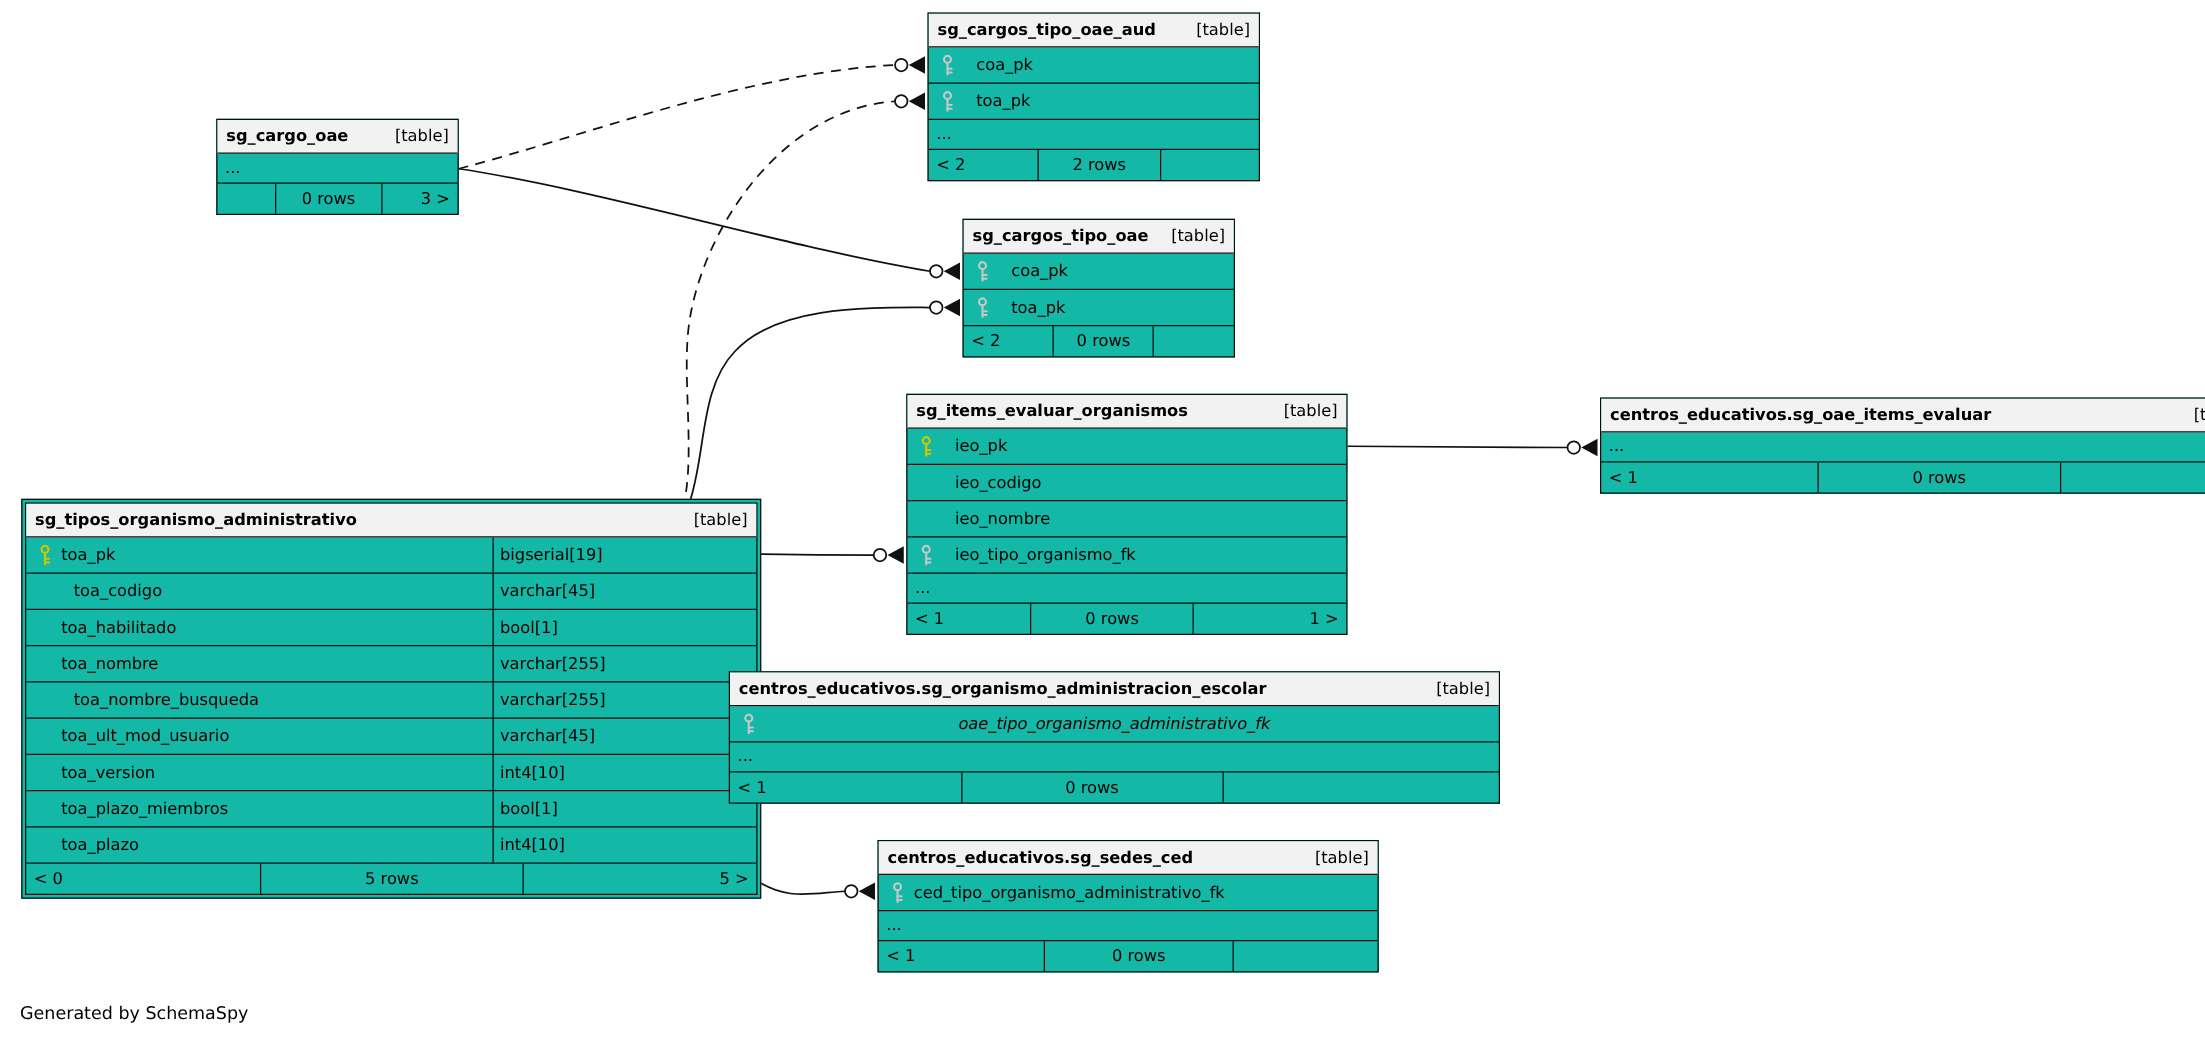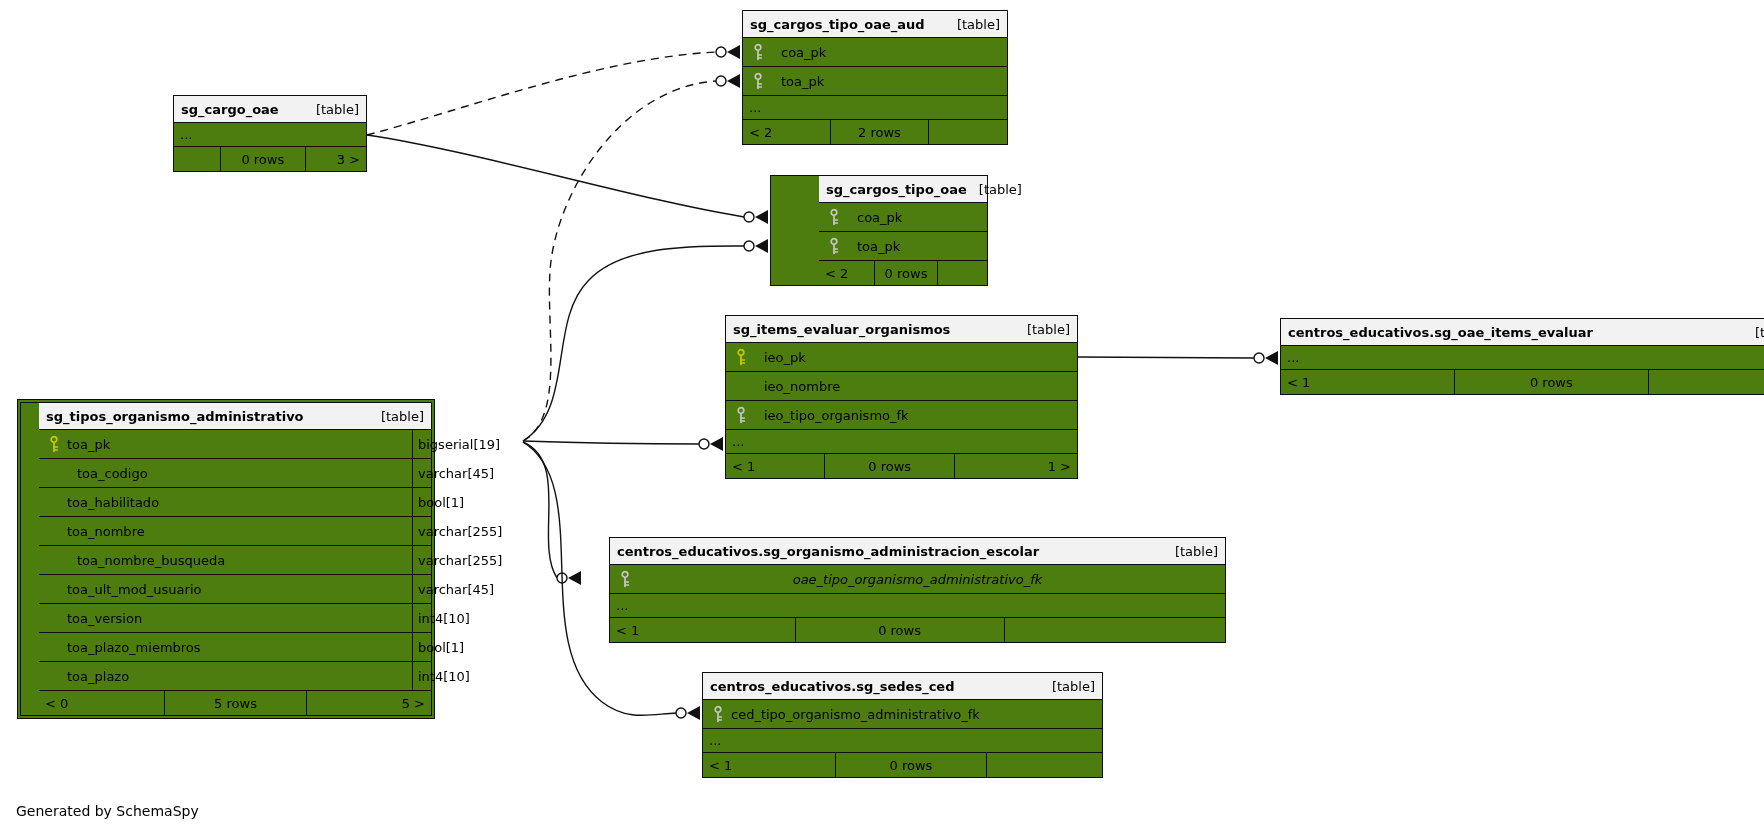--- a/index.html
+++ b/index.html
@@ -7,21 +7,21 @@
     width:1764px;height:833px;position:relative;background:#ffffff;
     font-family:"DejaVu Sans","Liberation Sans",sans-serif;
     font-size:13px;color:#000;overflow:hidden;
   }
   svg.edges{position:absolute;left:0;top:0;}
   .edge{fill:none;stroke:#111;stroke-width:1.4px;}
   .edge.dashed{stroke-dasharray:8 6;}
   .deco circle{fill:#fff;stroke:#111;stroke-width:1.4px;}
   .deco polygon{fill:#111;stroke:none;}
 
-  .tbl{position:absolute;background:#4d7c0f;border:1.6px solid #0d0d0d;box-sizing:border-box;}
+  .tbl{position:absolute;background:#14b8a6;border:1.6px solid #0d0d0d;box-sizing:border-box;}
   .tbl.focus{border:4px double #0d0d0d;}
   .hdr{height:27px;background:#f2f2f2;border-bottom:1.6px solid #0d0d0d;
        display:flex;align-items:center;justify-content:space-between;
        padding:0 7px;box-sizing:border-box;white-space:nowrap;}
   .ttl{font-weight:bold;}
   .tag{font-weight:normal;padding-left:12px;}
   .crow{height:29px;display:flex;align-items:center;border-bottom:1.4px solid #0d0d0d;
         box-sizing:border-box;position:relative;white-space:nowrap;}
   .crow .cname{margin-left:38px;}
   .crow.center{justify-content:center;font-style:italic;}
@@ -143,21 +143,21 @@
     <span class="tag">[table]</span>
   </div>
   <div class="dots">...</div>
   <div class="ftr">
     <div class="fc l" style="width:24%"></div>
     <div class="fc c" style="width:44%">0 rows</div>
     <div class="fc r" style="width:32%">3 &gt;</div>
   </div>
 </div>
 
-<div class="tbl" style="left:770px;top:175px;width:218px;padding-left:48px;">
+<div class="tbl" style="left:770px;top:175px;width:218px;">
   <div class="hdr">
     <span class="ttl">sg_cargos_tipo_oae</span>
     <span class="tag">[table]</span>
   </div>
   <div class="crow">
     <span class="keyic"><svg width="10" height="17" viewBox="0 0 10 17">
           <g fill="none" stroke="#c6c6c6" stroke-width="1.7" stroke-linecap="round">
             <circle cx="5" cy="4" r="2.8"></circle>
             <line x1="5" y1="7" x2="5" y2="16"></line>
             <line x1="5" y1="11.5" x2="8.3" y2="11.5"></line>
@@ -194,20 +194,23 @@
           <g fill="none" stroke="#c9c900" stroke-width="1.7" stroke-linecap="round">
             <circle cx="5" cy="4" r="2.8"></circle>
             <line x1="5" y1="7" x2="5" y2="16"></line>
             <line x1="5" y1="11.5" x2="8.3" y2="11.5"></line>
             <line x1="5" y1="14.5" x2="8.3" y2="14.5"></line>
           </g>
         </svg></span>
     <span class="cname">ieo_pk</span>
   </div>
   <div class="crow">
+    <span class="cname">ieo_codigo</span>
+  </div>
+  <div class="crow">
     <span class="cname">ieo_nombre</span>
   </div>
   <div class="crow">
     <span class="keyic"><svg width="10" height="17" viewBox="0 0 10 17">
           <g fill="none" stroke="#c6c6c6" stroke-width="1.7" stroke-linecap="round">
             <circle cx="5" cy="4" r="2.8"></circle>
             <line x1="5" y1="7" x2="5" y2="16"></line>
             <line x1="5" y1="11.5" x2="8.3" y2="11.5"></line>
             <line x1="5" y1="14.5" x2="8.3" y2="14.5"></line>
           </g>
@@ -228,21 +231,21 @@
     <span class="tag">[table]</span>
   </div>
   <div class="dots">...</div>
   <div class="ftr">
     <div class="fc l w-l">&lt; 1</div>
     <div class="fc c w-c">0 rows</div>
     <div class="fc r w-r"></div>
   </div>
 </div>
 
-<div class="tbl focus" style="left:17px;top:399px;width:418px;padding-left:18px;">
+<div class="tbl focus" style="left:17px;top:399px;width:592px;">
   <div class="hdr">
     <span class="ttl">sg_tipos_organismo_administrativo</span>
     <span class="tag">[table]</span>
   </div>
   <div class="crow">
     <span class="keyic"><svg width="10" height="17" viewBox="0 0 10 17">
           <g fill="none" stroke="#c9c900" stroke-width="1.7" stroke-linecap="round">
             <circle cx="5" cy="4" r="2.8"></circle>
             <line x1="5" y1="7" x2="5" y2="16"></line>
             <line x1="5" y1="11.5" x2="8.3" y2="11.5"></line>
@@ -284,21 +287,21 @@
     <span class="cname" style="margin-left:28px">toa_plazo</span>
     <span class="typecell">int4[10]</span>
   </div>
   <div class="ftr">
     <div class="fc l" style="width:32%">&lt; 0</div>
     <div class="fc c" style="width:36%">5 rows</div>
     <div class="fc r" style="width:32%">5 &gt;</div>
   </div>
 </div>
 
-<div class="tbl" style="left:609px;top:537px;width:617px;">
+<div class="tbl" style="left:583px;top:537px;width:617px;">
   <div class="hdr">
     <span class="ttl">centros_educativos.sg_organismo_administracion_escolar</span>
     <span class="tag">[table]</span>
   </div>
   <div class="crow center">
     <span class="keyic"><svg width="10" height="17" viewBox="0 0 10 17">
           <g fill="none" stroke="#c6c6c6" stroke-width="1.7" stroke-linecap="round">
             <circle cx="5" cy="4" r="2.8"></circle>
             <line x1="5" y1="7" x2="5" y2="16"></line>
             <line x1="5" y1="11.5" x2="8.3" y2="11.5"></line>

